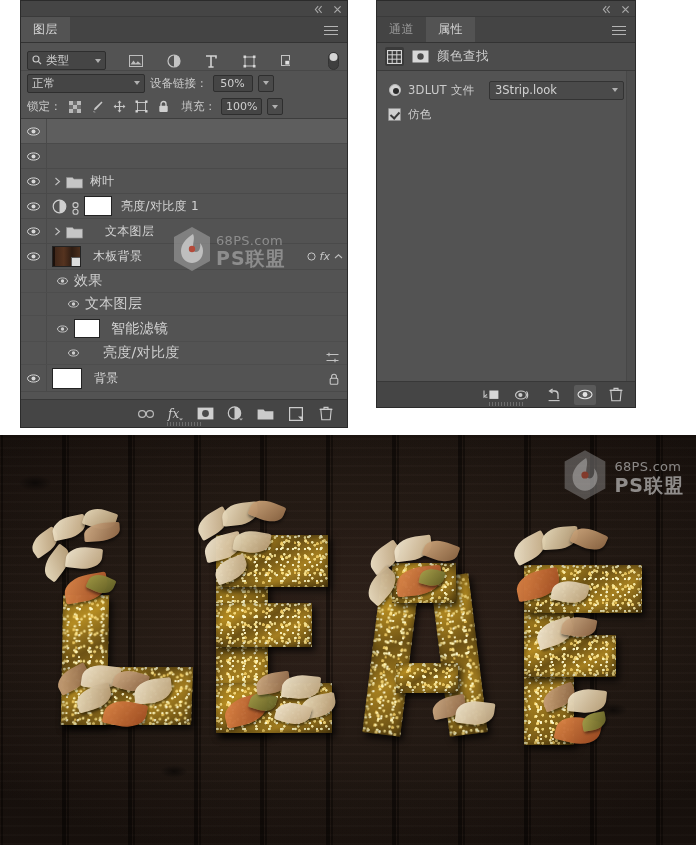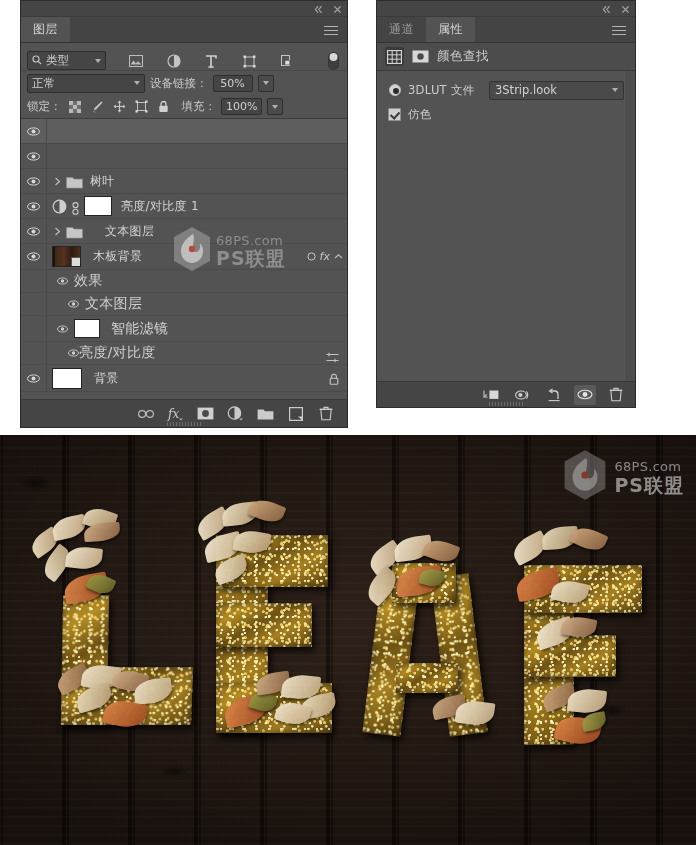--- a/index.html
+++ b/index.html
@@ -499,21 +499,21 @@
       </div>
 
       <div class="sub-row">
         <div class="pad"></div>
         <span class="sub-eye" style="margin-left:20px">
           <svg width="11" height="8" viewBox="0 0 11 8">
             <ellipse cx="5.5" cy="4" rx="5" ry="3.1" fill="none" stroke="#cfcfcf" stroke-width=".9"></ellipse>
             <circle cx="5.5" cy="4" r="1.7" fill="#cfcfcf"></circle>
           </svg>
         </span>
-        <span class="sub-label" style="margin-left:0">亮度/对比度</span>
+        <span class="sub-label" style="margin-left:24px">亮度/对比度</span>
         <span style="position:absolute;right:8px;top:6px">
           <svg width="13" height="11" viewBox="0 0 13 11">
             <path d="M0.5 2.5h12M0.5 8.5h12" stroke="#c2c2c2" stroke-width="1.1"></path>
             <path d="M3 0.8v3.4M9 6.8v3.4" stroke="#c2c2c2" stroke-width="1.1"></path>
           </svg>
         </span>
       </div>
 
       <div class="lrow" style="height:27px">
         <div class="eye-cell">

